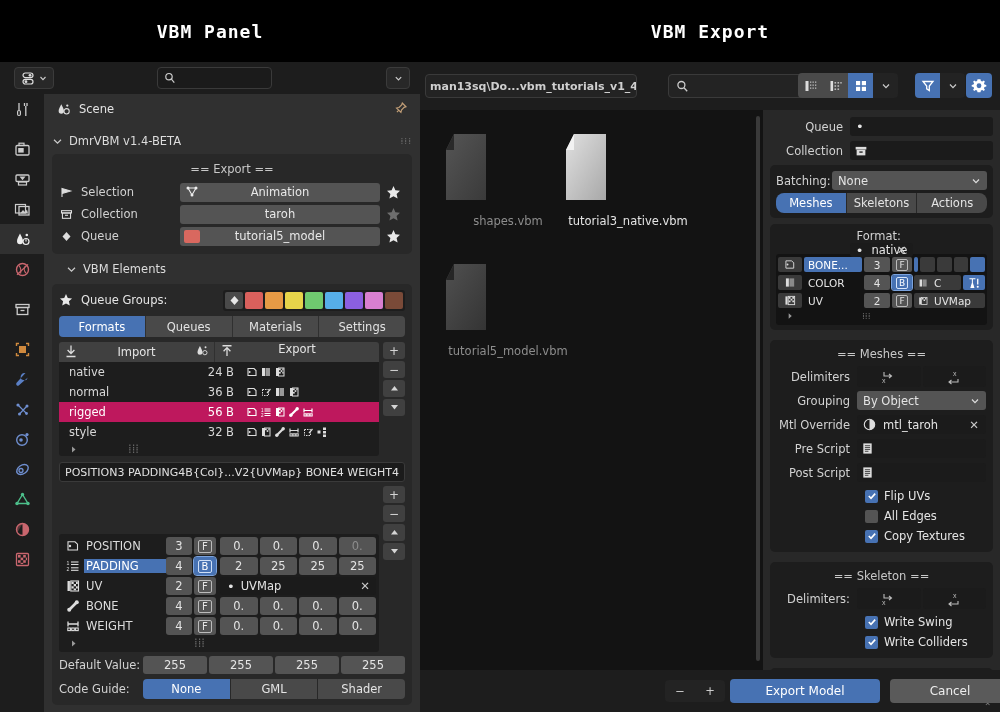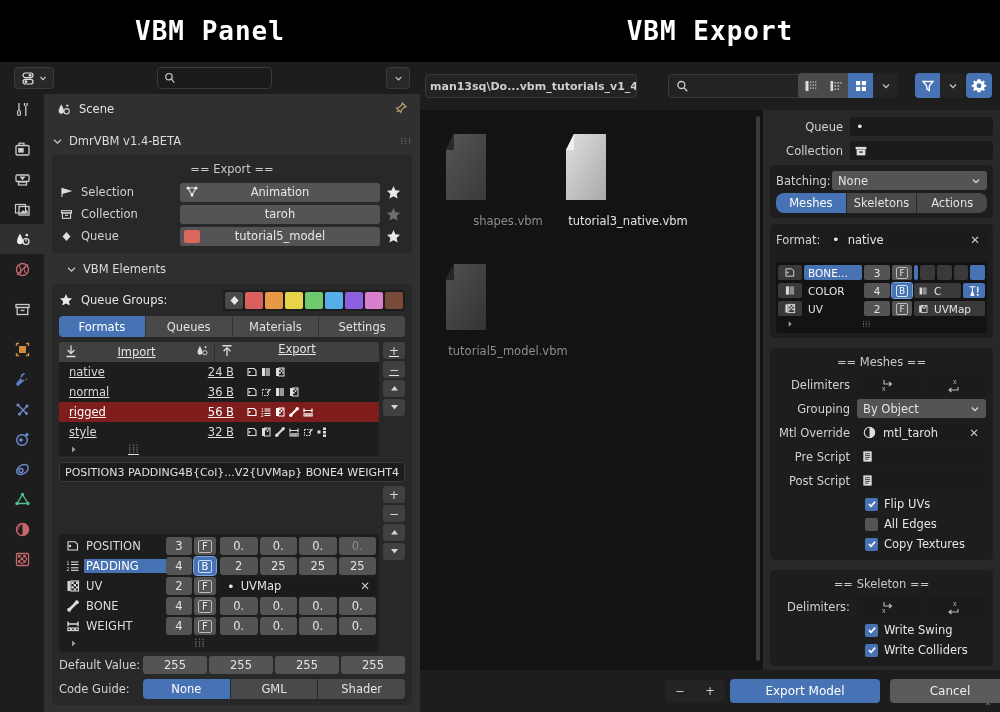--- a/index.html
+++ b/index.html
@@ -6,21 +6,21 @@
   body {
     width:1000px; height:712px; overflow:hidden;
     background:#000; color:#e4e4e4;
     font-family:"DejaVu Sans", sans-serif; font-size:11.5px;
   }
   .root { position:relative; width:1000px; height:712px; }
 
   
   .banner { position:absolute; top:0; height:62px; background:#000;
             display:flex; align-items:center; justify-content:center; }
-  .banner span { font-family:"DejaVu Sans Mono", monospace; font-size:26px;
+  .banner span { font-family:"DejaVu Sans Mono", monospace; font-size:18px;
                  font-weight:bold; color:#fff; letter-spacing:1px; }
   #banner-left { left:0; width:420px; }
   #banner-right{ left:420px; width:580px; }
 
   
   #left { position:absolute; left:0; top:62px; width:420px; height:650px; background:#303030; }
   .lhead { position:absolute; left:0; top:0; width:420px; height:32px; background:#1d1d1d; }
   .editor-type { position:absolute; left:14px; top:5px; width:40px; height:22px;
      background:#282828; border:1px solid #3b3b3b; border-radius:4px;
      display:flex; align-items:center; justify-content:center; gap:2px; }
@@ -66,21 +66,21 @@
   .tabs4 > div.act { background:#4772b3; color:#fff; }
 
   .listhdr { display:flex; height:20px; background:#404040; border-radius:3px 3px 0 0; overflow:hidden; }
   .listhdr .c1 { width:155px; display:flex; align-items:center; justify-content:center; position:relative; }
   .listhdr .c2 { flex:1; display:flex; align-items:flex-start; justify-content:center; position:relative;
      border-left:1px solid #303030; }
   .listhdr .ic-l { position:absolute; left:5px; top:2px; }
   .listhdr .ic-r { position:absolute; right:5px; top:2px; }
   .listbody { flex:1; background:#1d1d1d; border-radius:0 0 3px 3px; }
   .lrow { display:flex; align-items:center; height:20px; padding-left:10px; color:#d8d8d8; }
-  .lrow.sel { background:#7f1d1d; color:#fff; }
+  .lrow.sel { background:#be185d; color:#fff; }
   .lrow .nm { width:120px; }
   .lrow .sz { width:45px; text-align:right; }
   .lrow .ics { flex:1; display:flex; align-items:center; gap:2px; padding-left:12px; }
   .lrow.last { height:14px; }
   .sidebtns { width:22px; margin-left:4px; display:flex; flex-direction:column; gap:2px; }
   .sbtn { height:17px; background:#404040; border-radius:3px; display:flex;
      align-items:center; justify-content:center; color:#d5d5d5; font-size:12px; }
 
   .fmtstr { margin-top:6px; height:20px; background:#1b1b1b; border:1px solid #3a3a3a;
      border-radius:3px; display:flex; align-items:center; justify-content:center;
@@ -468,21 +468,21 @@
         </div>
 
         <div class="tabs4">
           <div class="act">Formats</div>
           <div>Queues</div>
           <div>Materials</div>
           <div>Settings</div>
         </div>
 
         <div style="margin-top:5px;">
-          <div style="display:flex;text-decoration:underline;">
+          <div style="display:flex;">
             <div style="flex:1;">
               <div class="listhdr">
                 <div class="c1">
                   <svg class="ic-l" width="14" height="15" viewBox="0 0 14 15">
                     <path d="M7 1.5 L7 9 M3.6 6 L7 9.5 L10.4 6" fill="none" stroke="#ddd" stroke-width="1.3"></path>
                     <line x1="2.5" y1="12.5" x2="11.5" y2="12.5" stroke="#ddd" stroke-width="1.4"></line>
                   </svg>
                   <span>Import</span>
                   <svg class="ic-r" width="14" height="14" viewBox="0 0 17 17">
                     <path d="M6 2.5 C7.6 5.5 9 8 9 10.2 A3 3 0 0 1 3 10.2 C3 8 4.4 5.5 6 2.5 Z" fill="#ddd"></path>
@@ -994,21 +994,21 @@
           </div>
         </div>
         <div class="rtabs">
           <div class="act">Meshes</div>
           <div>Skeletons</div>
           <div>Actions</div>
         </div>
       </div>
 
       <div class="rbox" style="padding:5px 6px;">
-        <div class="rrow" style="margin-bottom:12px;">
+        <div class="rrow" style="margin-bottom:4px;flex-direction:column;">
           <div class="lb" style="width:50px;">Format:</div>
           <div class="rfield">
             <span style="font-size:13px;line-height:1;">•</span>
             <span style="margin-left:8px;">native</span>
             <span style="position:absolute;right:7px;color:#ccc;">✕</span>
           </div>
         </div>
 
         <div class="alist">
           <div class="arow">

